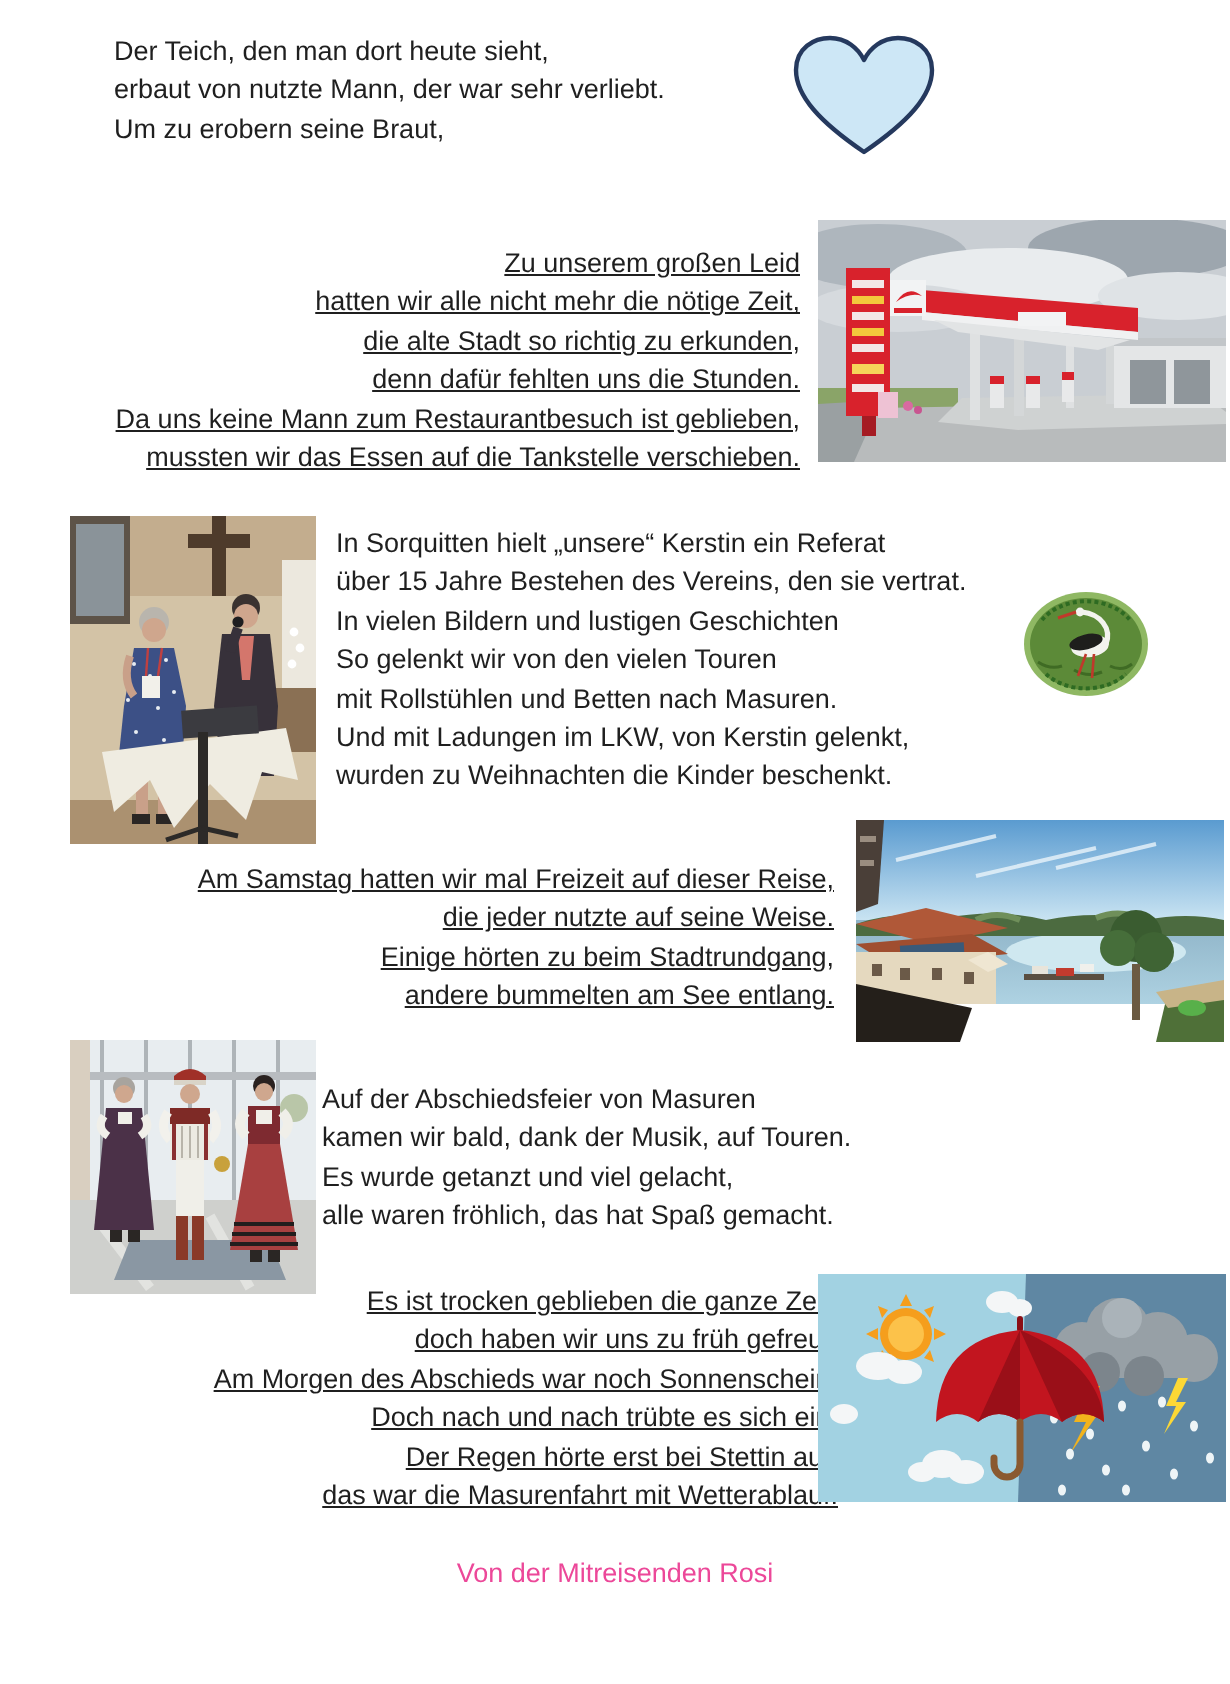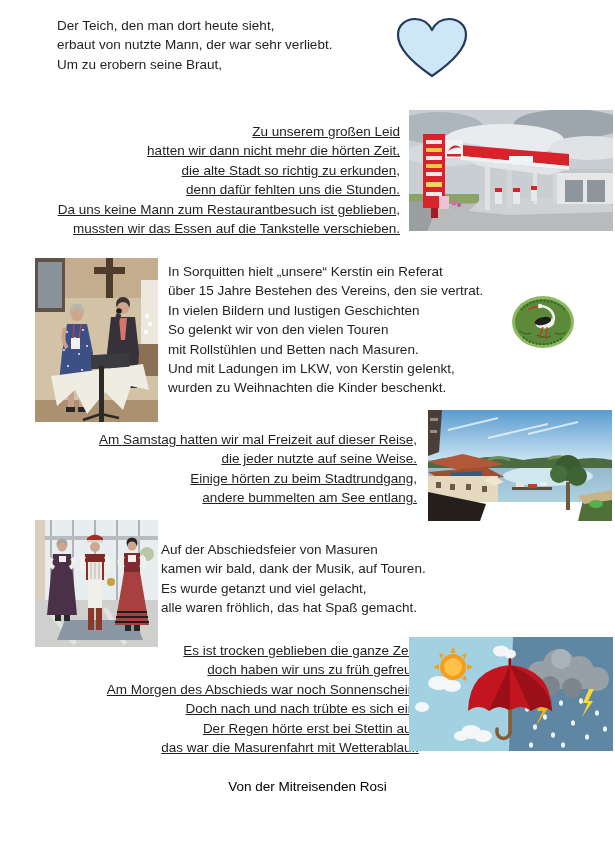--- a/index.html
+++ b/index.html
@@ -5,34 +5,34 @@
   html,body{margin:0;padding:0;}
   body{
     width:615px;height:842px;position:relative;background:#ffffff;
     font-family:"Liberation Sans",sans-serif;color:#1f1f1f;overflow:hidden;
   }
   .stanza{position:absolute;font-size:13.5px;line-height:19.4px;white-space:nowrap;}
   .stanza.right{text-align:right;text-decoration:underline;}
   .photo{position:absolute;overflow:hidden;}
   .photo svg{display:block;width:100%;height:100%;}
   .footer{position:absolute;left:0;width:615px;top:779px;text-align:center;
-          font-size:13.5px;color:#000000;}
+          font-size:13.5px;color:#ec4899;}
 </style>
 </head>
 <body>
 
 <div class="stanza" style="left:57px;top:16px">
     <div>Der Teich, den man dort heute sieht,</div>
     <div>erbaut von nutzte Mann, der war sehr verliebt.</div>
     <div>Um zu erobern seine Braut,</div>
   </div>
 
 <div class="stanza right" style="left:40px;top:122px;width:360px">
     <div>Zu unserem großen Leid</div>
-    <div>hatten wir dann nicht mehr die hörten Zeit,</div>
+    <div>hatten wir alle nicht mehr die nötige Zeit,</div>
     <div>die alte Stadt so richtig zu erkunden,</div>
     <div>denn dafür fehlten uns die Stunden.</div>
     <div>Da uns keine Mann zum Restaurantbesuch ist geblieben,</div>
     <div>mussten wir das Essen auf die Tankstelle verschieben.</div>
   </div>
 
 <div class="stanza" style="left:168px;top:262px">
     <div>In Sorquitten hielt „unsere“ Kerstin ein Referat</div>
     <div>über 15 Jahre Bestehen des Vereins, den sie vertrat.</div>
     <div>In vielen Bildern und lustigen Geschichten</div>

